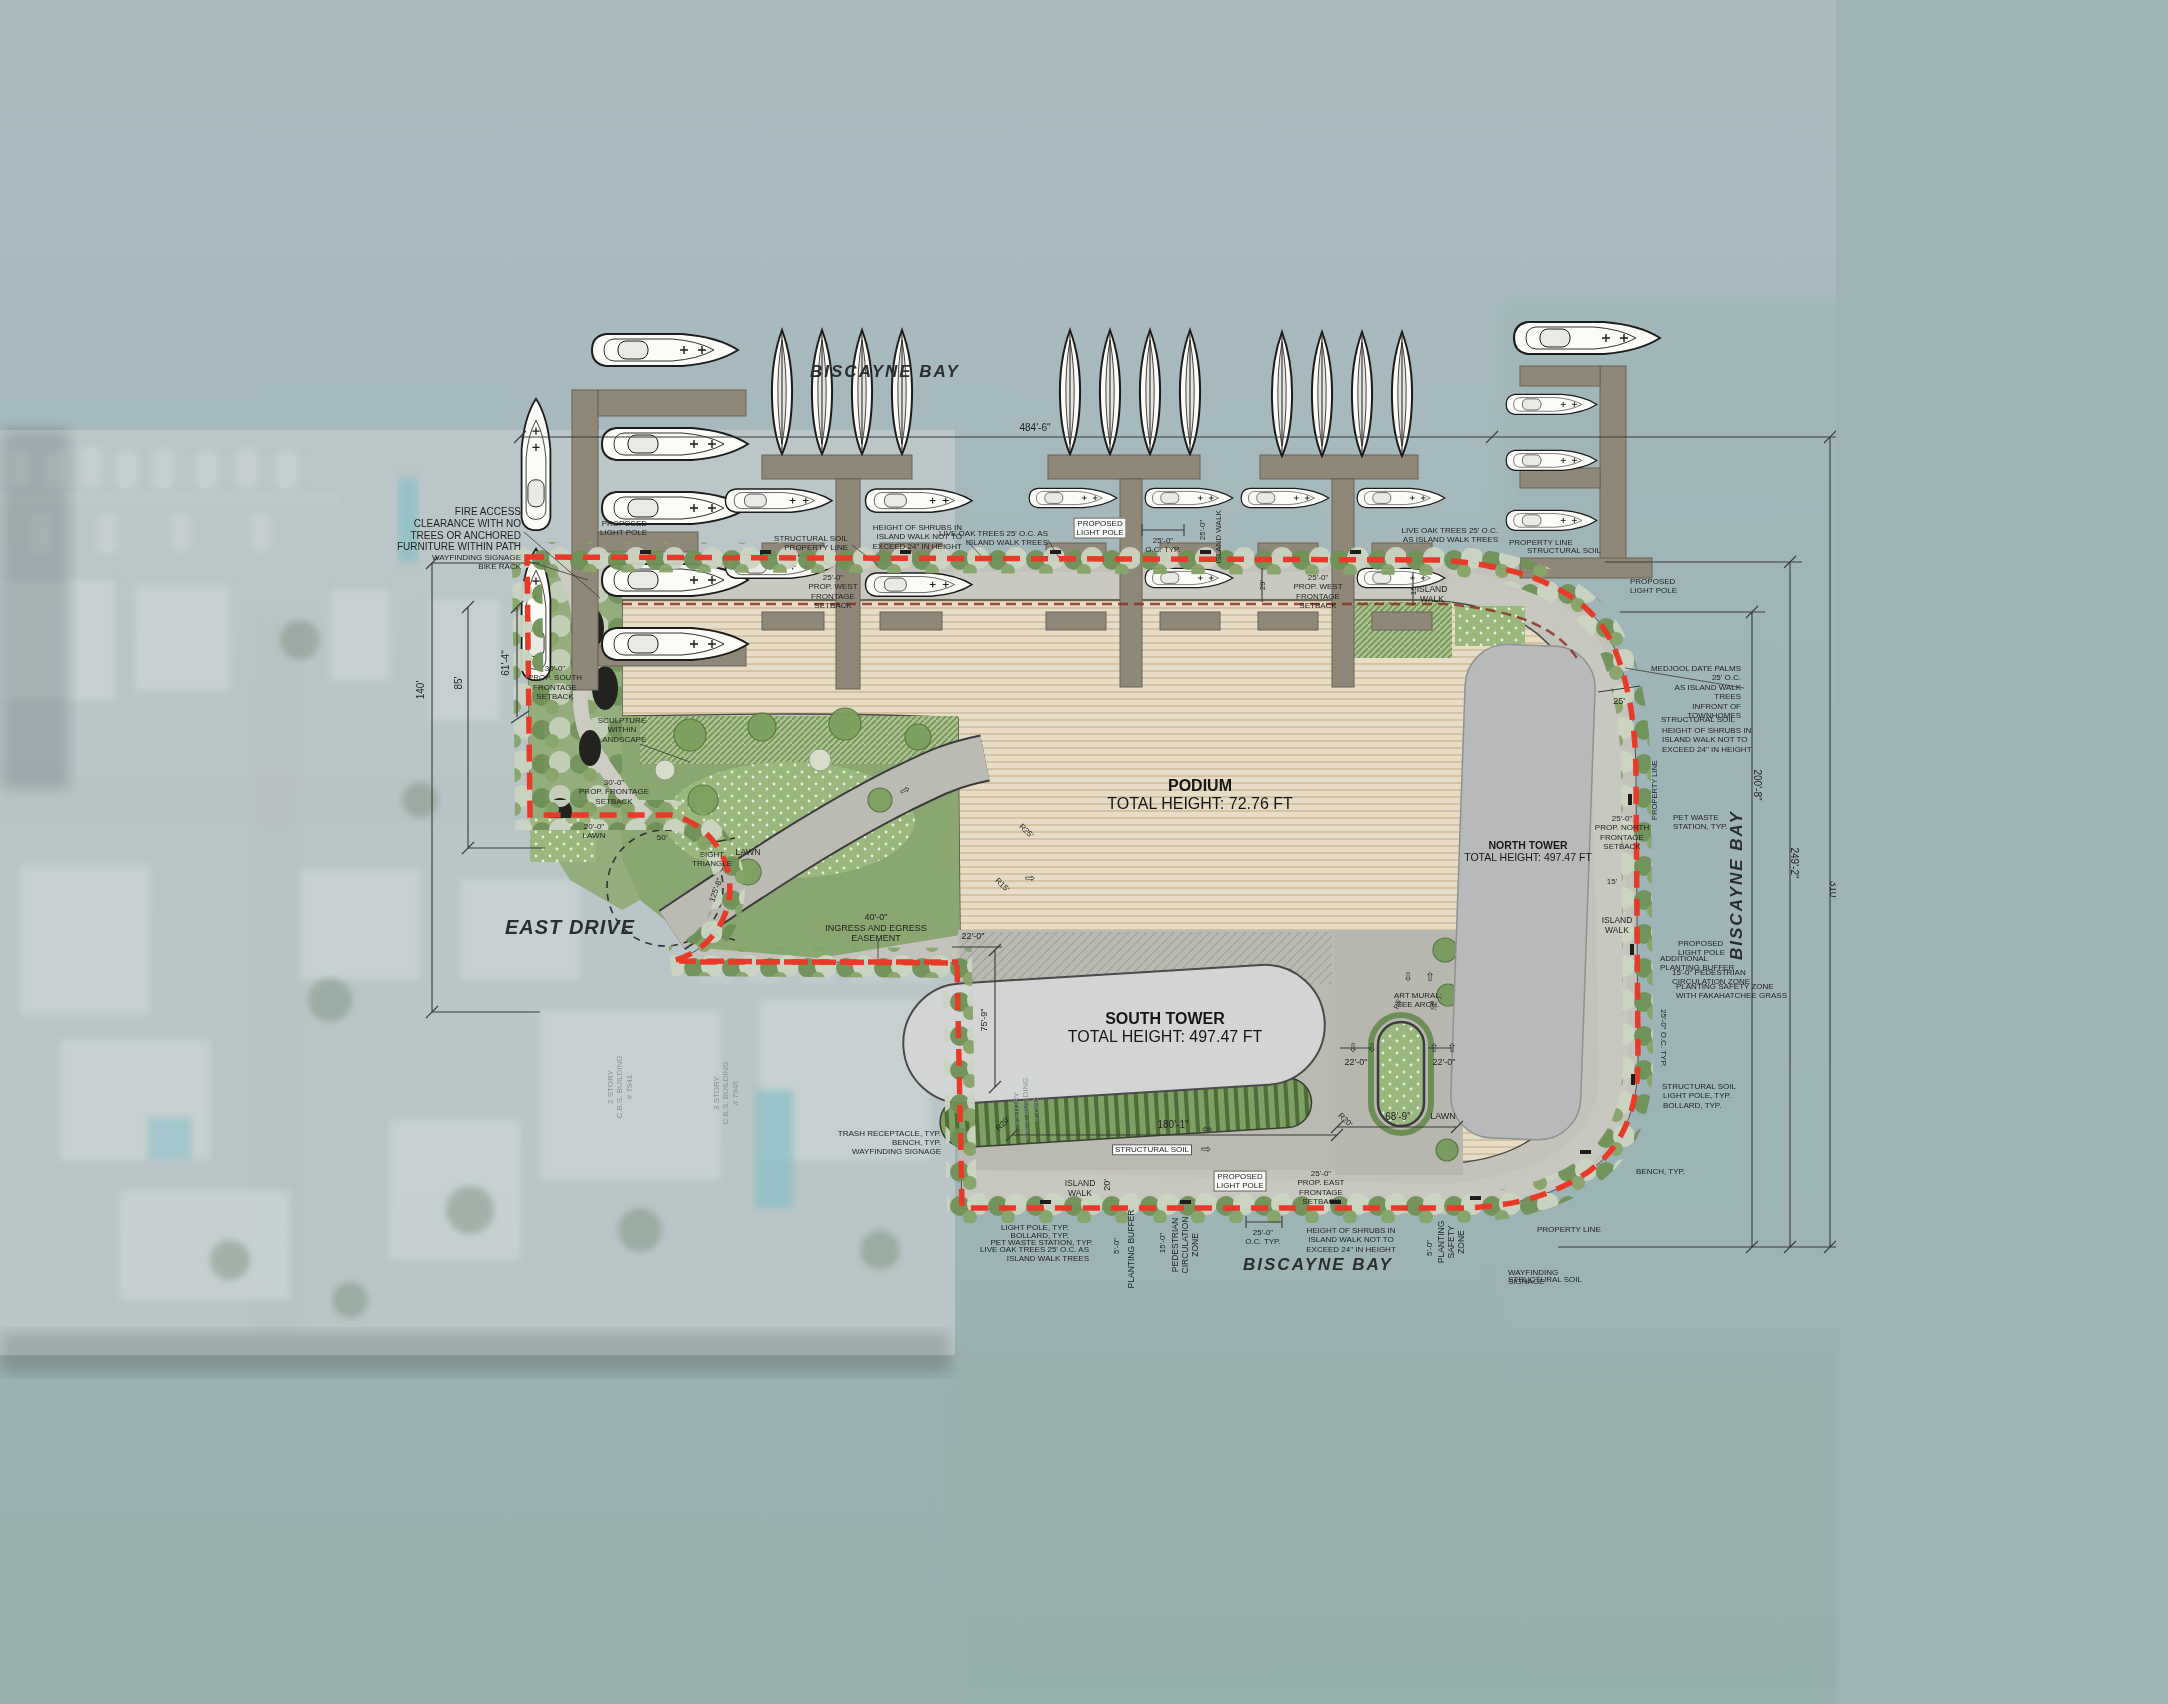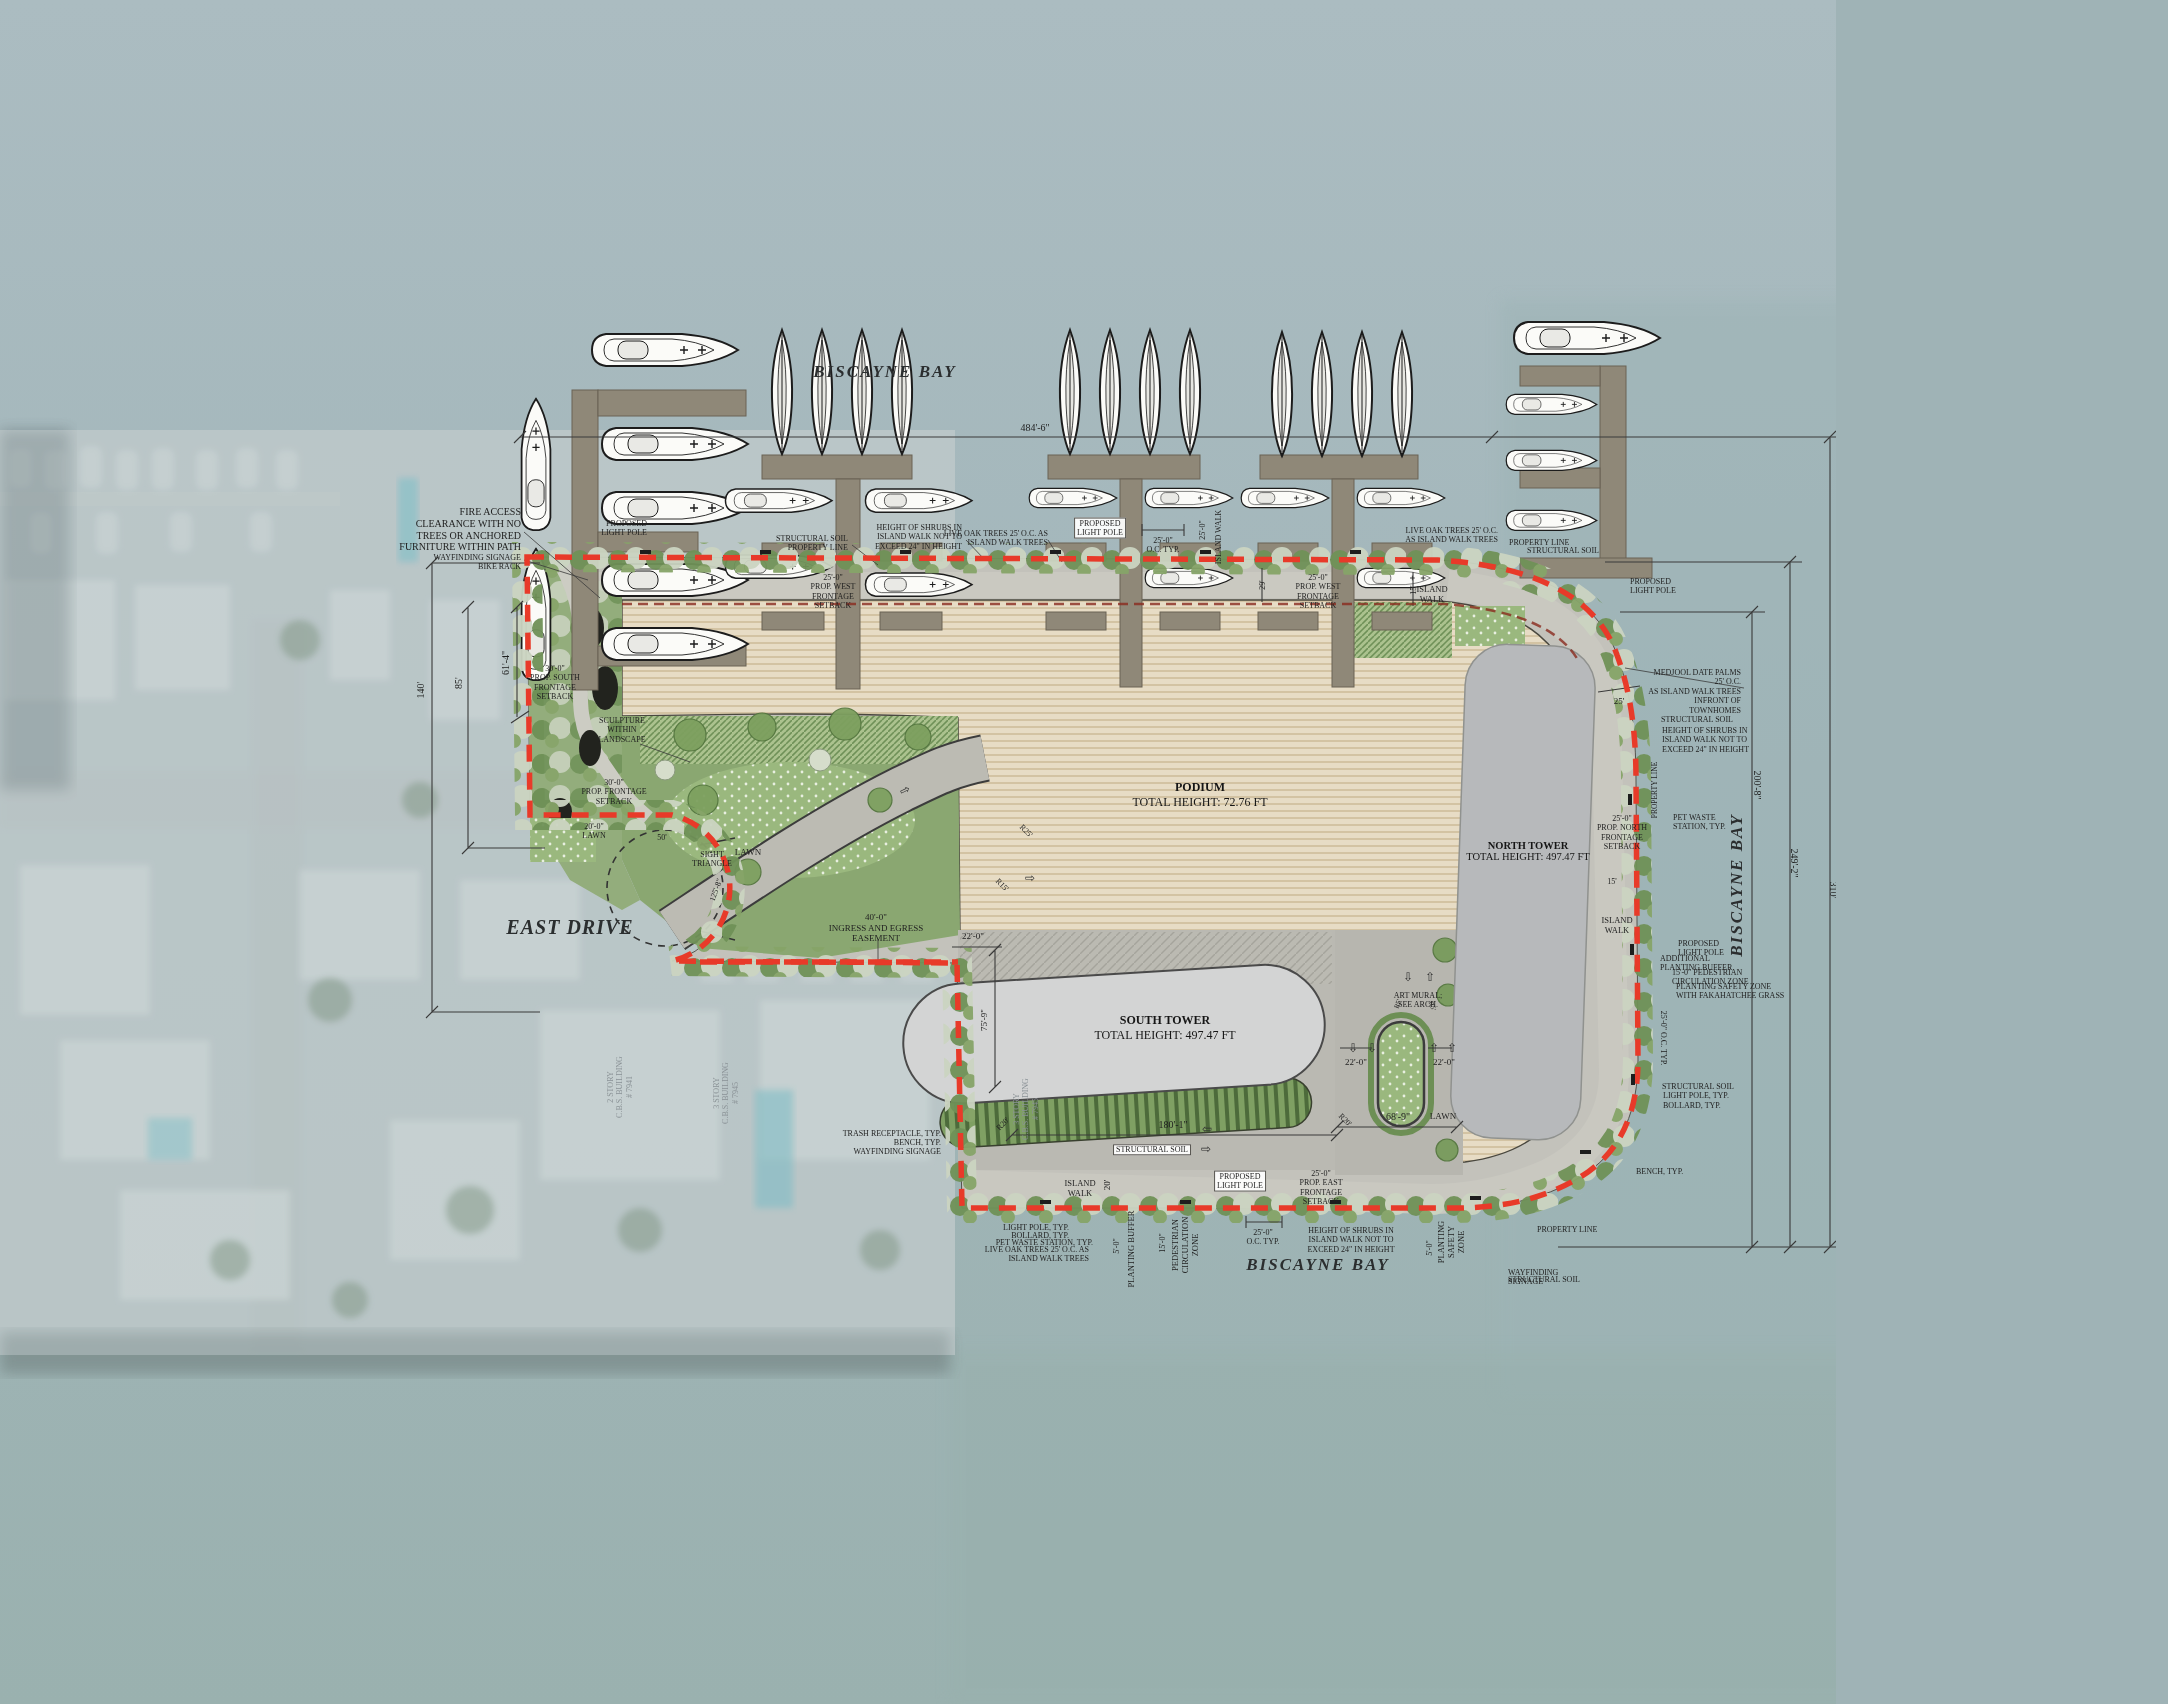--- a/index.html
+++ b/index.html
@@ -1,26 +1,26 @@
 <!DOCTYPE html>
 <html><head>
 <meta charset="utf-8">
 <style>
   html,body{margin:0;padding:0;background:#9fb3b6;}
   #stage{position:relative;width:1836px;height:1704px;overflow:hidden;
-         font-family:Liberation Serif, serif;}
+         font-family:Liberation Sans, sans-serif;}
   #baseplan{position:absolute;left:0;top:0;}
   .ann{position:absolute;white-space:pre-line;color:#1f1f1f;line-height:1.18;
        text-align:center;transform:translate(-50%,-50%);}
   .ann.al{text-align:left;transform:translate(0,-50%);}
   .ann.ar{text-align:right;transform:translate(-100%,-50%);}
   .ann.box{background:rgba(255,255,255,.92);border:1px solid #55534e;padding:0 2px;}
   .water-label{position:absolute;font-style:italic;font-weight:bold;color:#2b2e2f;
        letter-spacing:2px;font-size:17px;transform:translate(-50%,-50%);white-space:nowrap;}
-  .bldg-label{position:absolute;text-align:center;color:#161616;font-size:12px;
+  .bldg-label{position:absolute;text-align:center;color:#161616;font-size:16px;
        transform:translate(-50%,-50%);white-space:nowrap;}
   .bldg-label .t{font-weight:bold;}
 </style>
 </head>
 <body>
 <div id="stage">
 
 <svg id="baseplan" width="2168" height="1704" viewBox="0 0 2168 1704">
   <defs>
     <linearGradient id="waterGrad" x1="0" y1="0" x2="0" y2="1">

